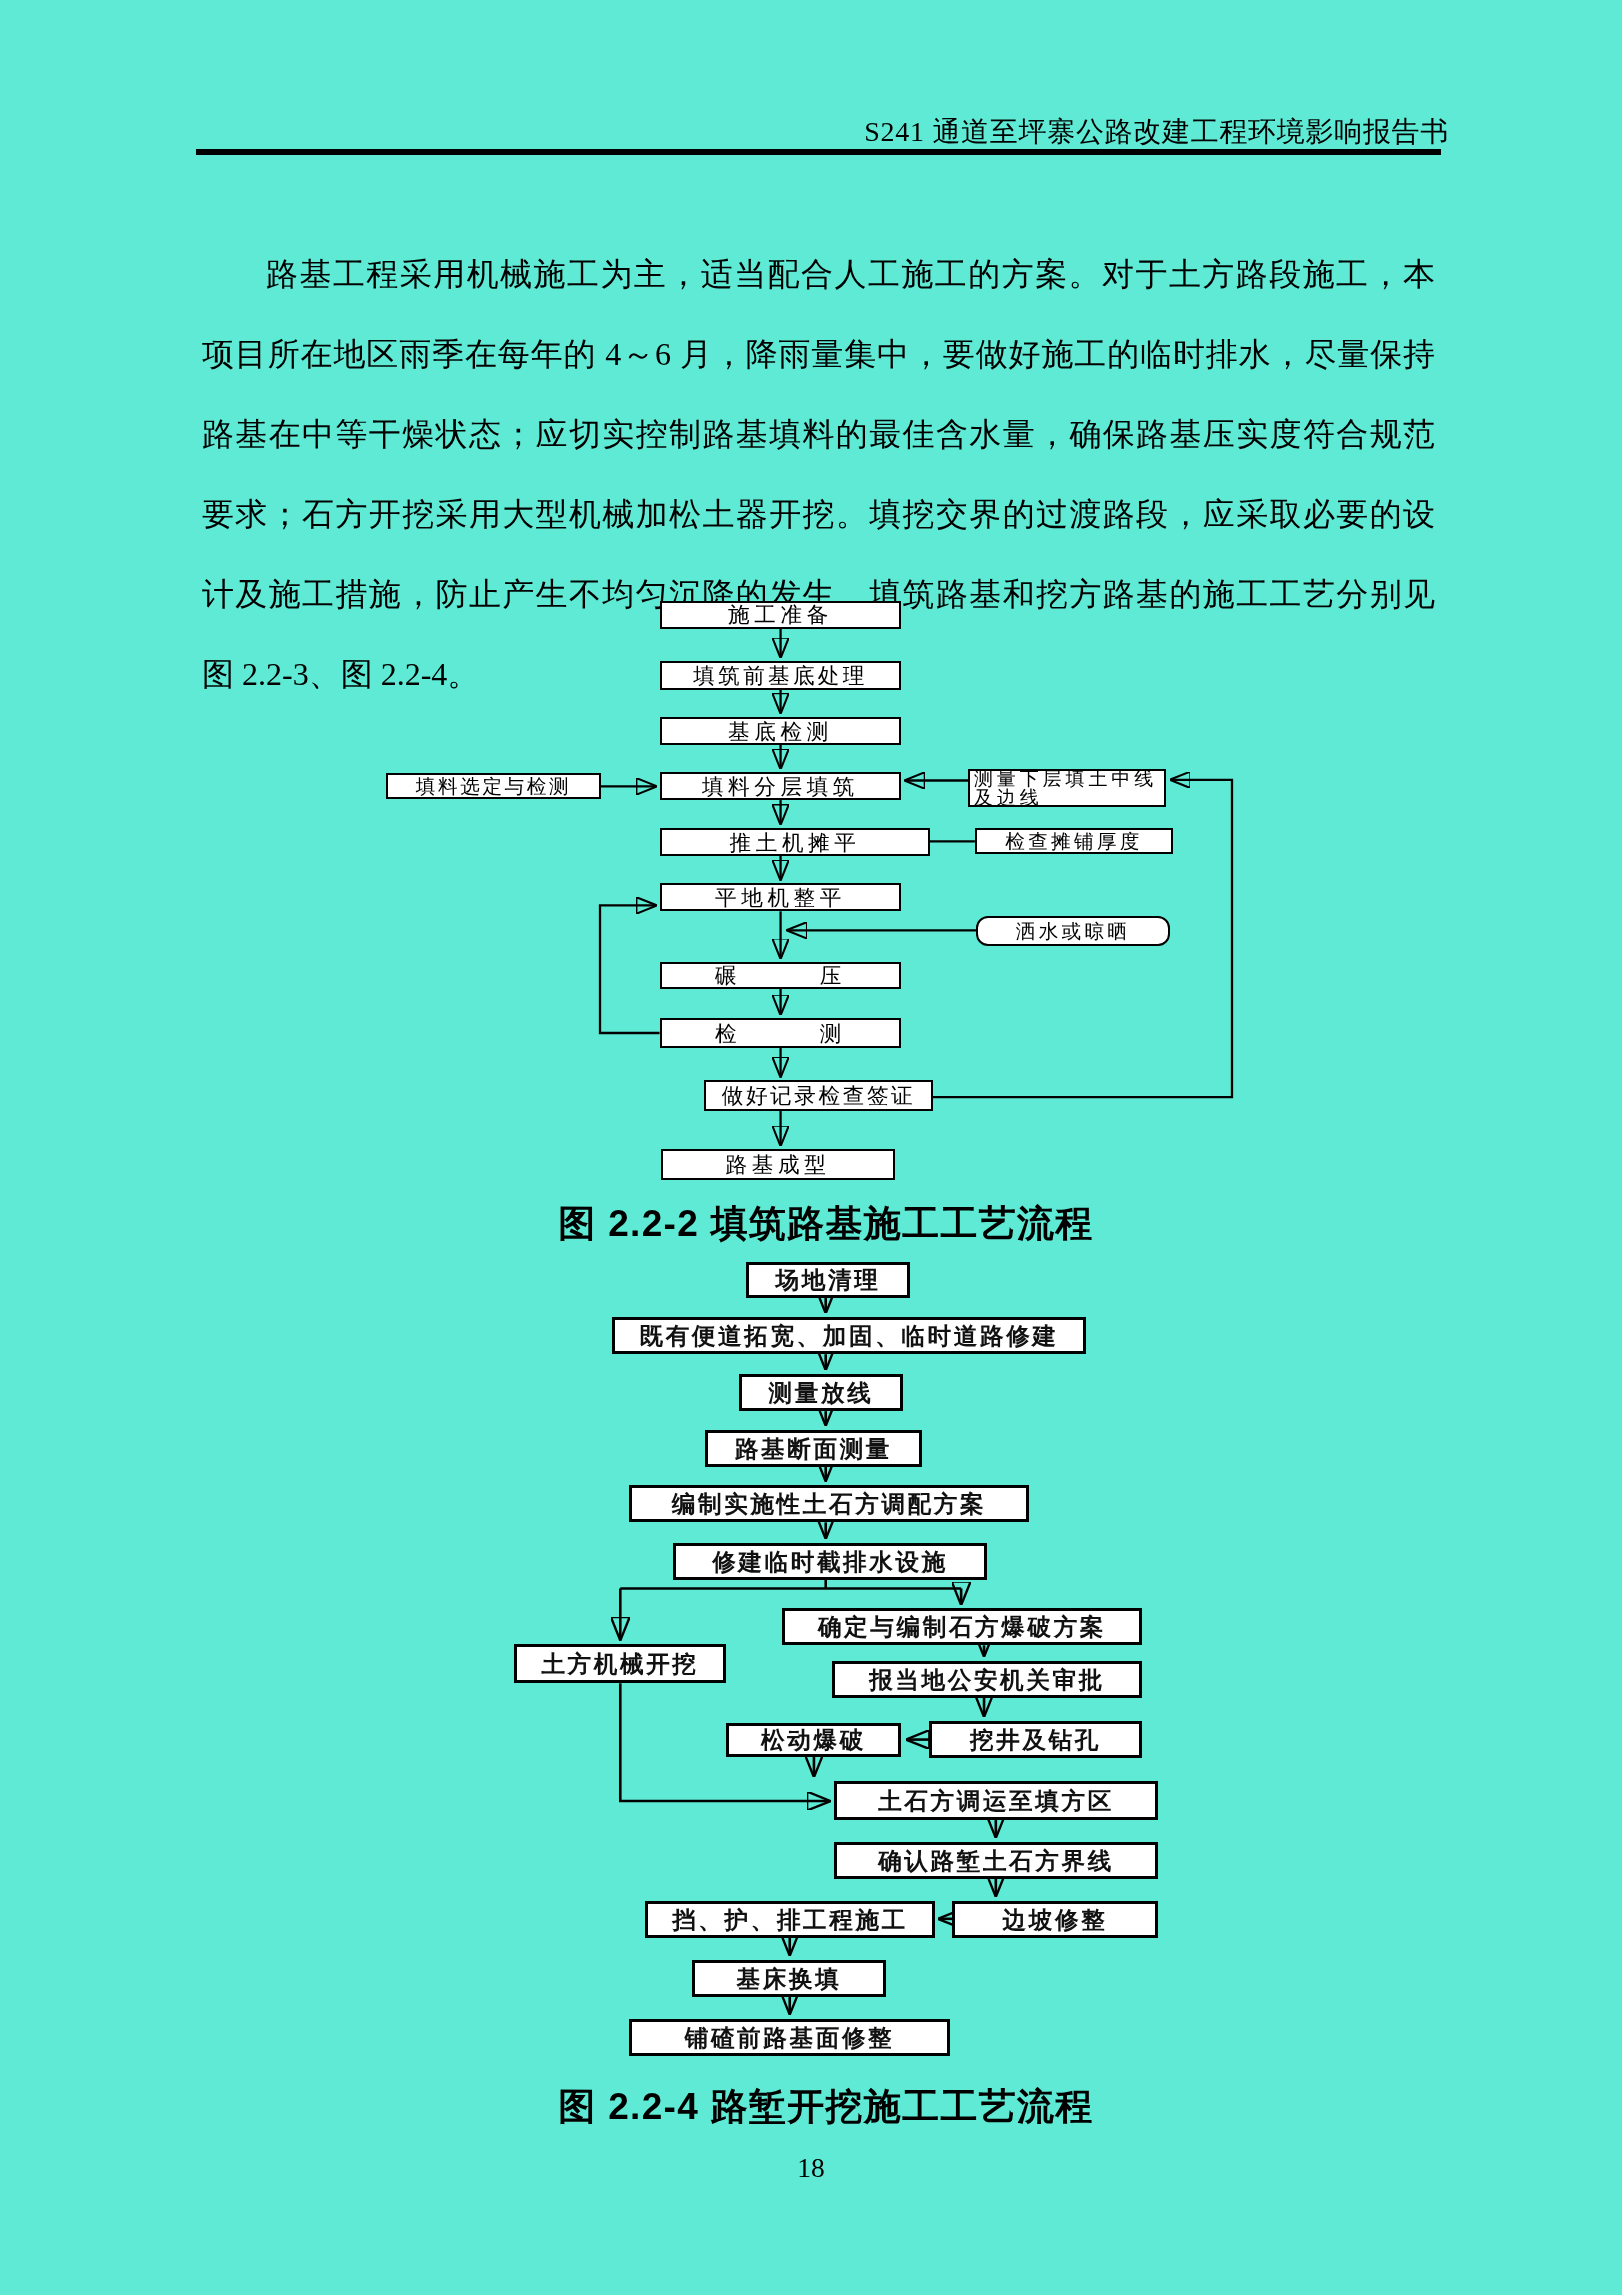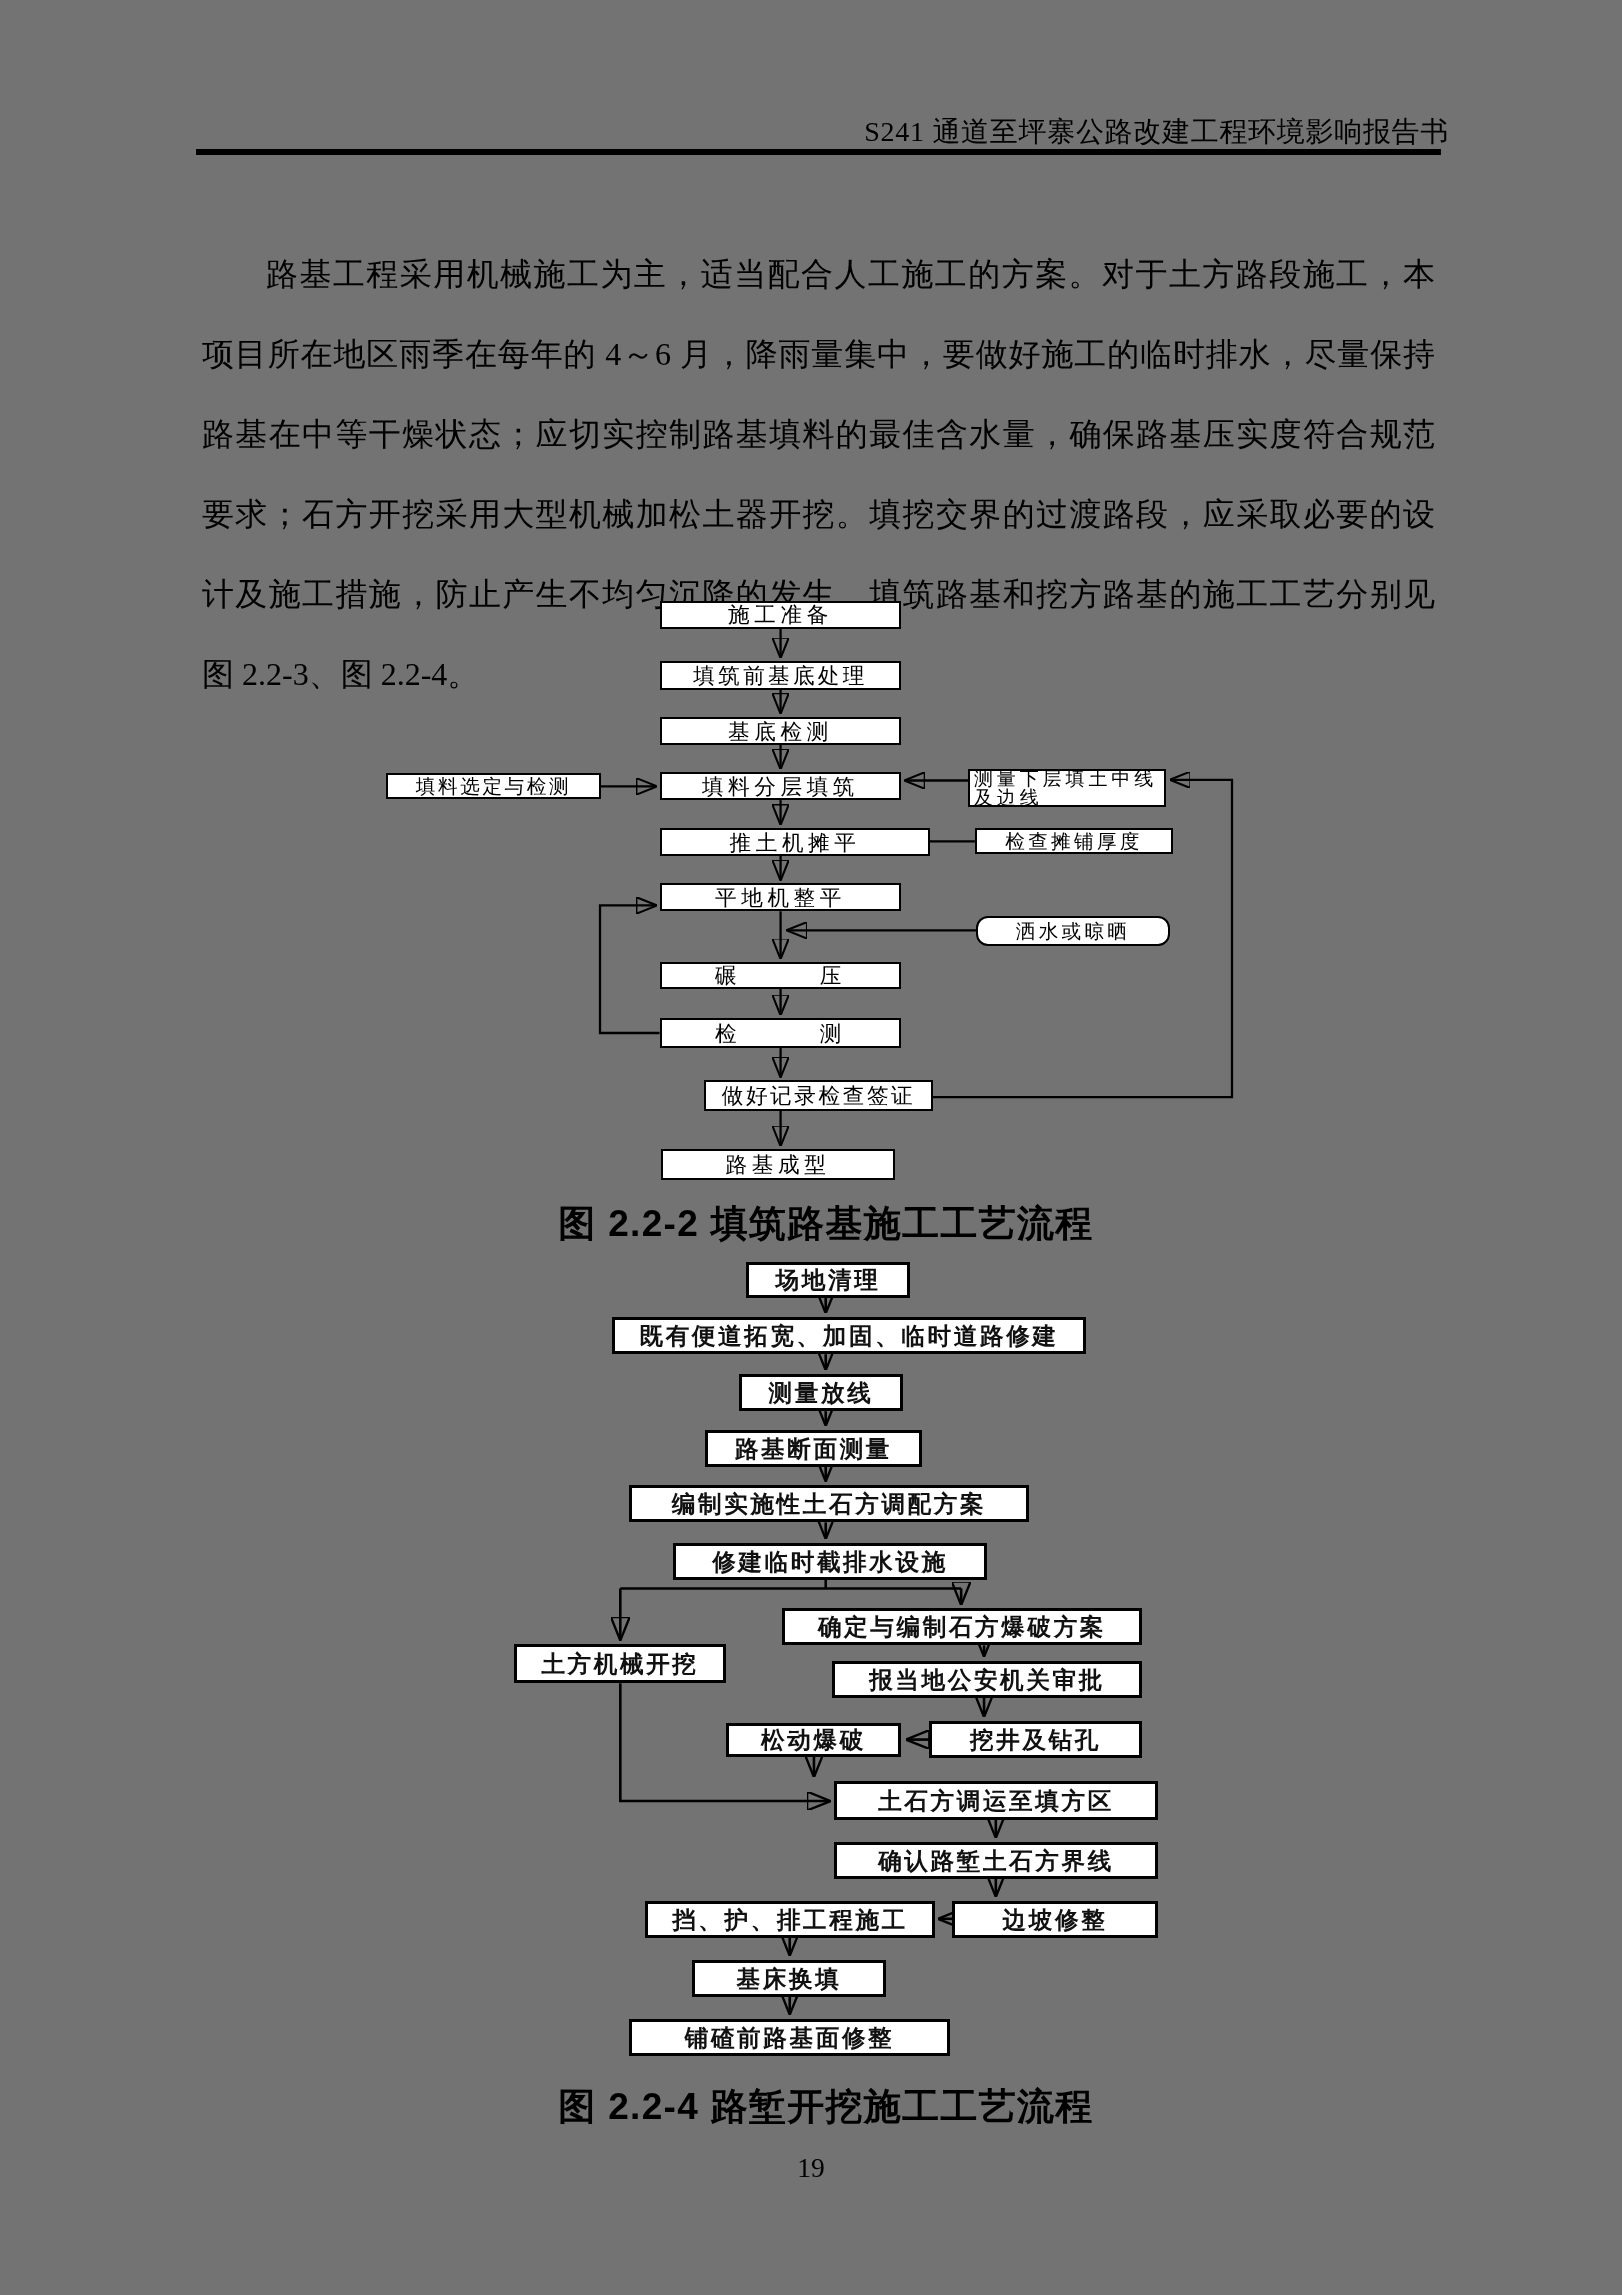--- a/index.html
+++ b/index.html
@@ -1,20 +1,20 @@
 <!DOCTYPE html>
 <html style="font-size:10.5px"><head>
 <meta charset="utf-8">
 <style>
   * { margin:0; padding:0; box-sizing:border-box; }
   html,body { background:#9a9a9a; }
   .page {
     position:relative;
     width:1622px; height:2295px;
-    background:#737373;
+    background:#5eead4;
     overflow:hidden;
     font-family:"Liberation Serif","DejaVu Serif",serif;
     color:#000;
   }
   
   .hdr {
     position:absolute; top:113px; right:173px;
     font-size:28px; letter-spacing:0.7px; white-space:nowrap;
   }
   .rule {
@@ -183,16 +183,16 @@
   <div class="fnode f2" id="f2m11">挖井及钻孔</div>
   <div class="fnode f2" id="f2m12">土石方调运至填方区</div>
   <div class="fnode f2" id="f2m13">确认路堑土石方界线</div>
   <div class="fnode f2" id="f2m14">挡、护、排工程施工</div>
   <div class="fnode f2" id="f2m15">边坡修整</div>
   <div class="fnode f2" id="f2m16">基床换填</div>
   <div class="fnode f2" id="f2m17">铺碴前路基面修整</div>
 
   <div class="figcap" id="cap2">图 2.2-4 路堑开挖施工工艺流程</div>
 
-  <div class="pageno">19</div>
+  <div class="pageno">18</div>
 
 </div>
 
 
 </body></html>

